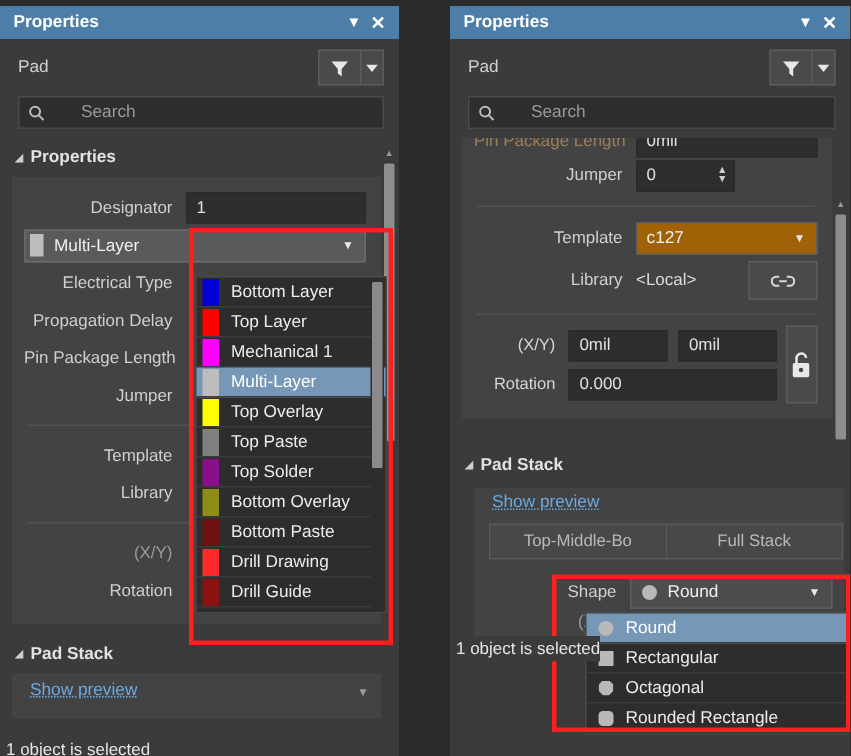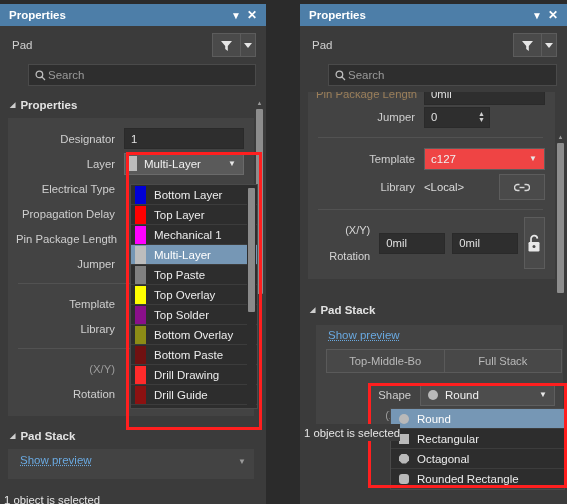--- a/index.html
+++ b/index.html
@@ -43,21 +43,21 @@
     background: #4a4a4a; border: 1px solid #5c5c5c;
     display: flex; align-items: center; justify-content: center;
   }
   .filter-btn { width: 28px; border-right: none; }
   .filter-drop { width: 16px; }
 
   
   .searchwrap { padding: 0 10px 0 12px; }
   .searchbox {
     height: 22px; background: #2e2e2e; border: 1px solid #4a4a4a;
-    display: flex; align-items: center; padding: 0 6px; gap: 2px; margin-left: 16px;
+    display: flex; align-items: center; padding: 0 6px; gap: 24px;
   }
   .searchbox .ph { color: #9a9a9a; font-size: 11.5px; }
 
   
   .body { position: relative; margin-top: 9px; }
 
   .section-head {
     display: flex; align-items: center; gap: 5px;
     padding: 4px 0 4px 10px; font-weight: bold; font-size: 11.5px;
     color: #e2e2e2;
@@ -224,21 +224,20 @@
     <div class="card">
 
       <div class="frow">
         <span class="lbl">Designator</span>
         <div class="field">
           <span>1</span>
         </div>
       </div>
 
       <div class="frow">
-        <span class="lbl">Layer</span>
         <div class="combo">
           <span class="swatch" style="background:#bdbdbd"></span>
           <span class="cv">Multi-Layer</span>
           <span class="carat">▼</span>
         </div>
       </div>
 
       <div class="frow">
         <span class="lbl">Electrical Type</span>
         <div style="flex:1"></div>
@@ -310,26 +309,26 @@
         </div>
         <div class="ditem">
           <span class="dsw" style="background: rgb(255, 0, 255);"></span>
           <span>Mechanical 1</span>
         </div>
         <div class="ditem sel">
           <span class="dsw" style="background: rgb(189, 189, 189);"></span>
           <span>Multi-Layer</span>
         </div>
         <div class="ditem">
+          <span class="dsw" style="background: rgb(255, 255, 0);"></span>
+          <span>Top Overlay</span>
+        </div>
+        <div class="ditem">
           <span class="dsw" style="background: rgb(128, 128, 128);"></span>
           <span>Top Paste</span>
-        </div>
-        <div class="ditem">
-          <span class="dsw" style="background: rgb(255, 255, 0);"></span>
-          <span>Top Overlay</span>
         </div>
         <div class="ditem">
           <span class="dsw" style="background: rgb(138, 15, 138);"></span>
           <span>Top Solder</span>
         </div>
         <div class="ditem">
           <span class="dsw" style="background: rgb(140, 140, 22);"></span>
           <span>Bottom Overlay</span>
         </div>
         <div class="ditem">
@@ -414,21 +413,21 @@
                 <span>▼</span>
               </span>
           </div>
         </div>
       </div>
 
       <div class="divider"></div>
 
       <div class="frow" style="height:27px">
         <span class="lbl">Template</span>
-        <div class="combo" style="background:#ef4444;border-color:#5e5e5e">
+        <div class="combo" style="background:#a16207;border-color:#5e5e5e">
           <span class="cv" style="padding-left:3px">c127</span>
           <span class="carat">▼</span>
         </div>
       </div>
 
       <div class="frow" style="height:30px">
         <span class="lbl">Library</span>
         <span style="flex:1;font-size:11.3px;color:#dcdcdc">&lt;Local&gt;</span>
         <div class="linkbtn">
           <svg width="16" height="9" viewBox="0 0 16 9">
@@ -452,20 +451,23 @@
         </div>
         <div class="xyfields">
           <div class="xyline">
             <div class="xyfield">
               <span>0mil</span>
             </div>
             <div class="xyfield">
               <span>0mil</span>
             </div>
           </div>
+          <div class="rotfield">
+            <span>0.000</span>
+          </div>
         </div>
         <div class="lockbtn">
           <svg width="15" height="19" viewBox="0 0 15 19">
               <path d="M4 8V5.2A3.2 3.2 0 0110.4 4.6" fill="none" stroke="#e8e8e8" stroke-width="1.7"></path>
               <rect x="1.5" y="8" width="11" height="9.5" rx="1.2" fill="#e8e8e8"></rect>
               <circle cx="7" cy="12.6" r="1.5" fill="#4a4a4a"></circle>
             </svg>
         </div>
       </div>
     </div>

